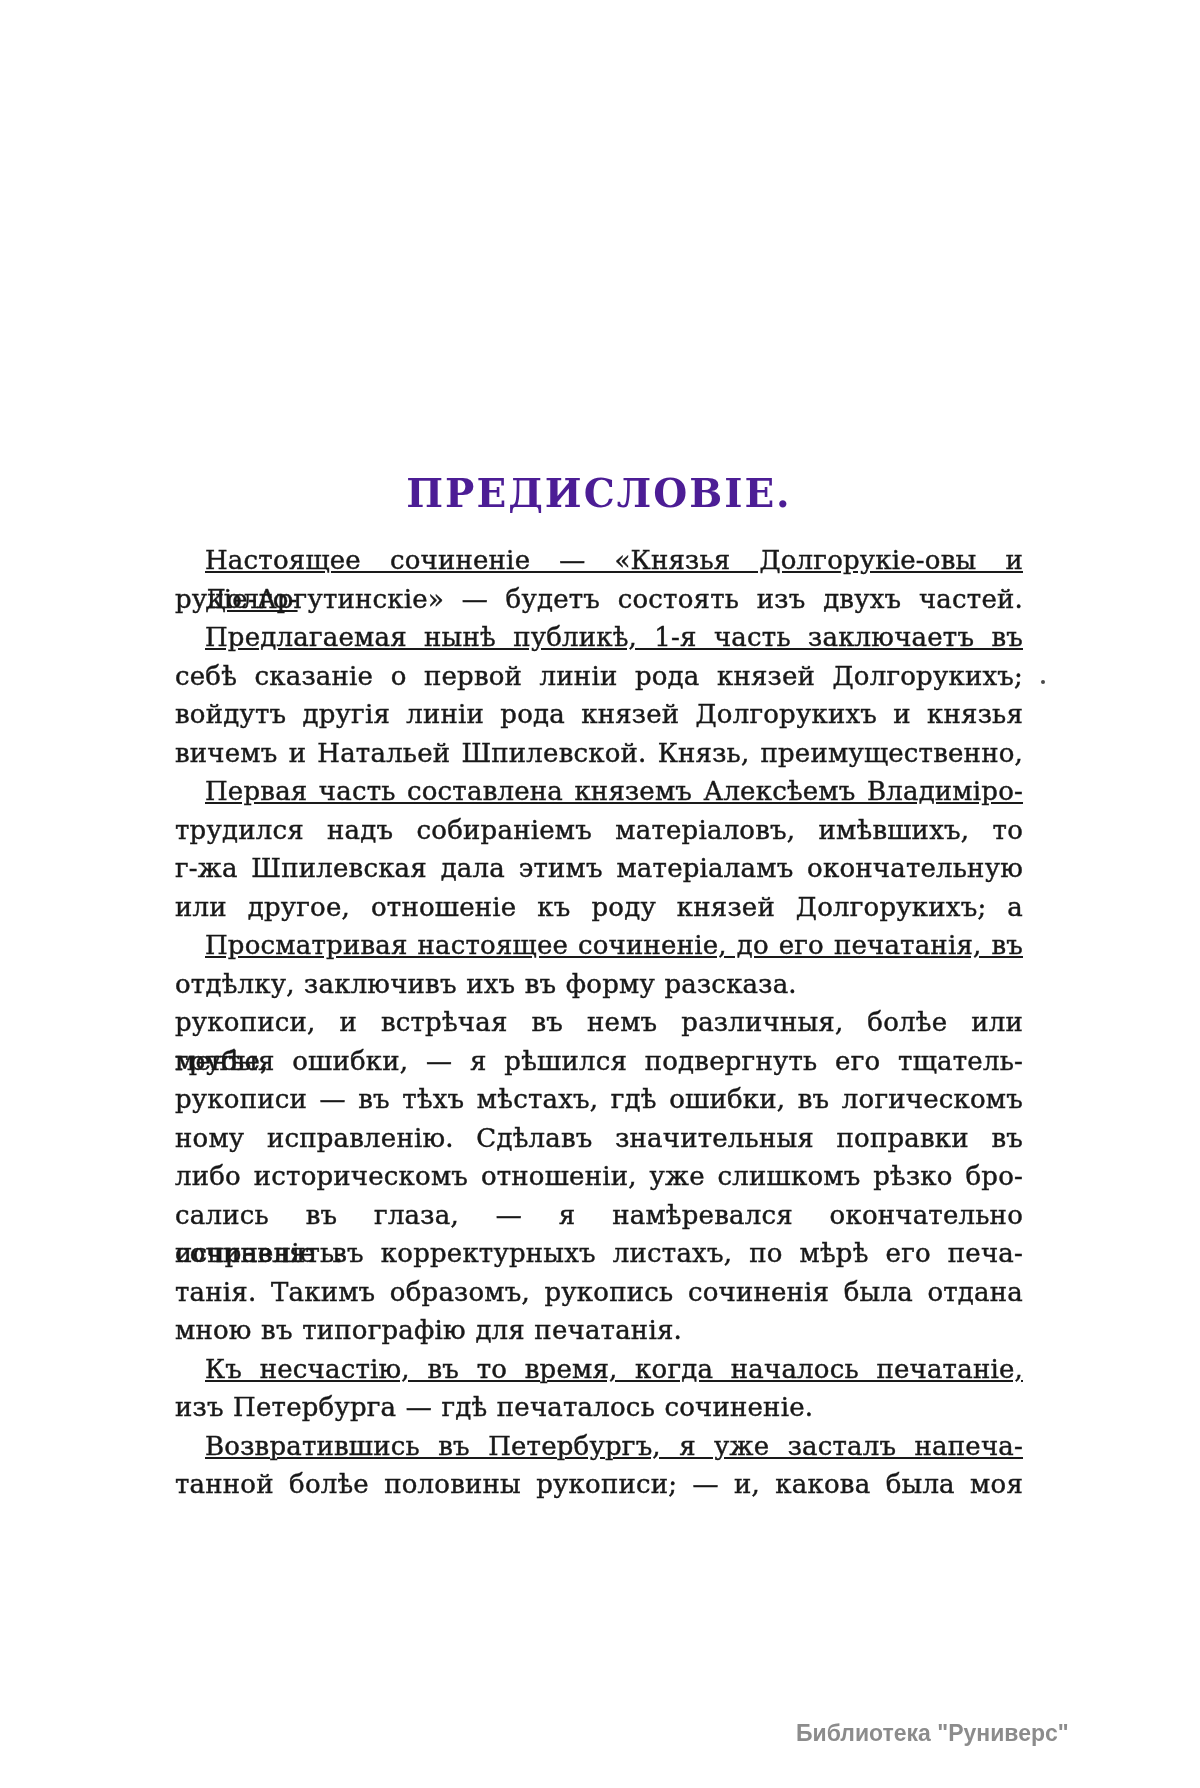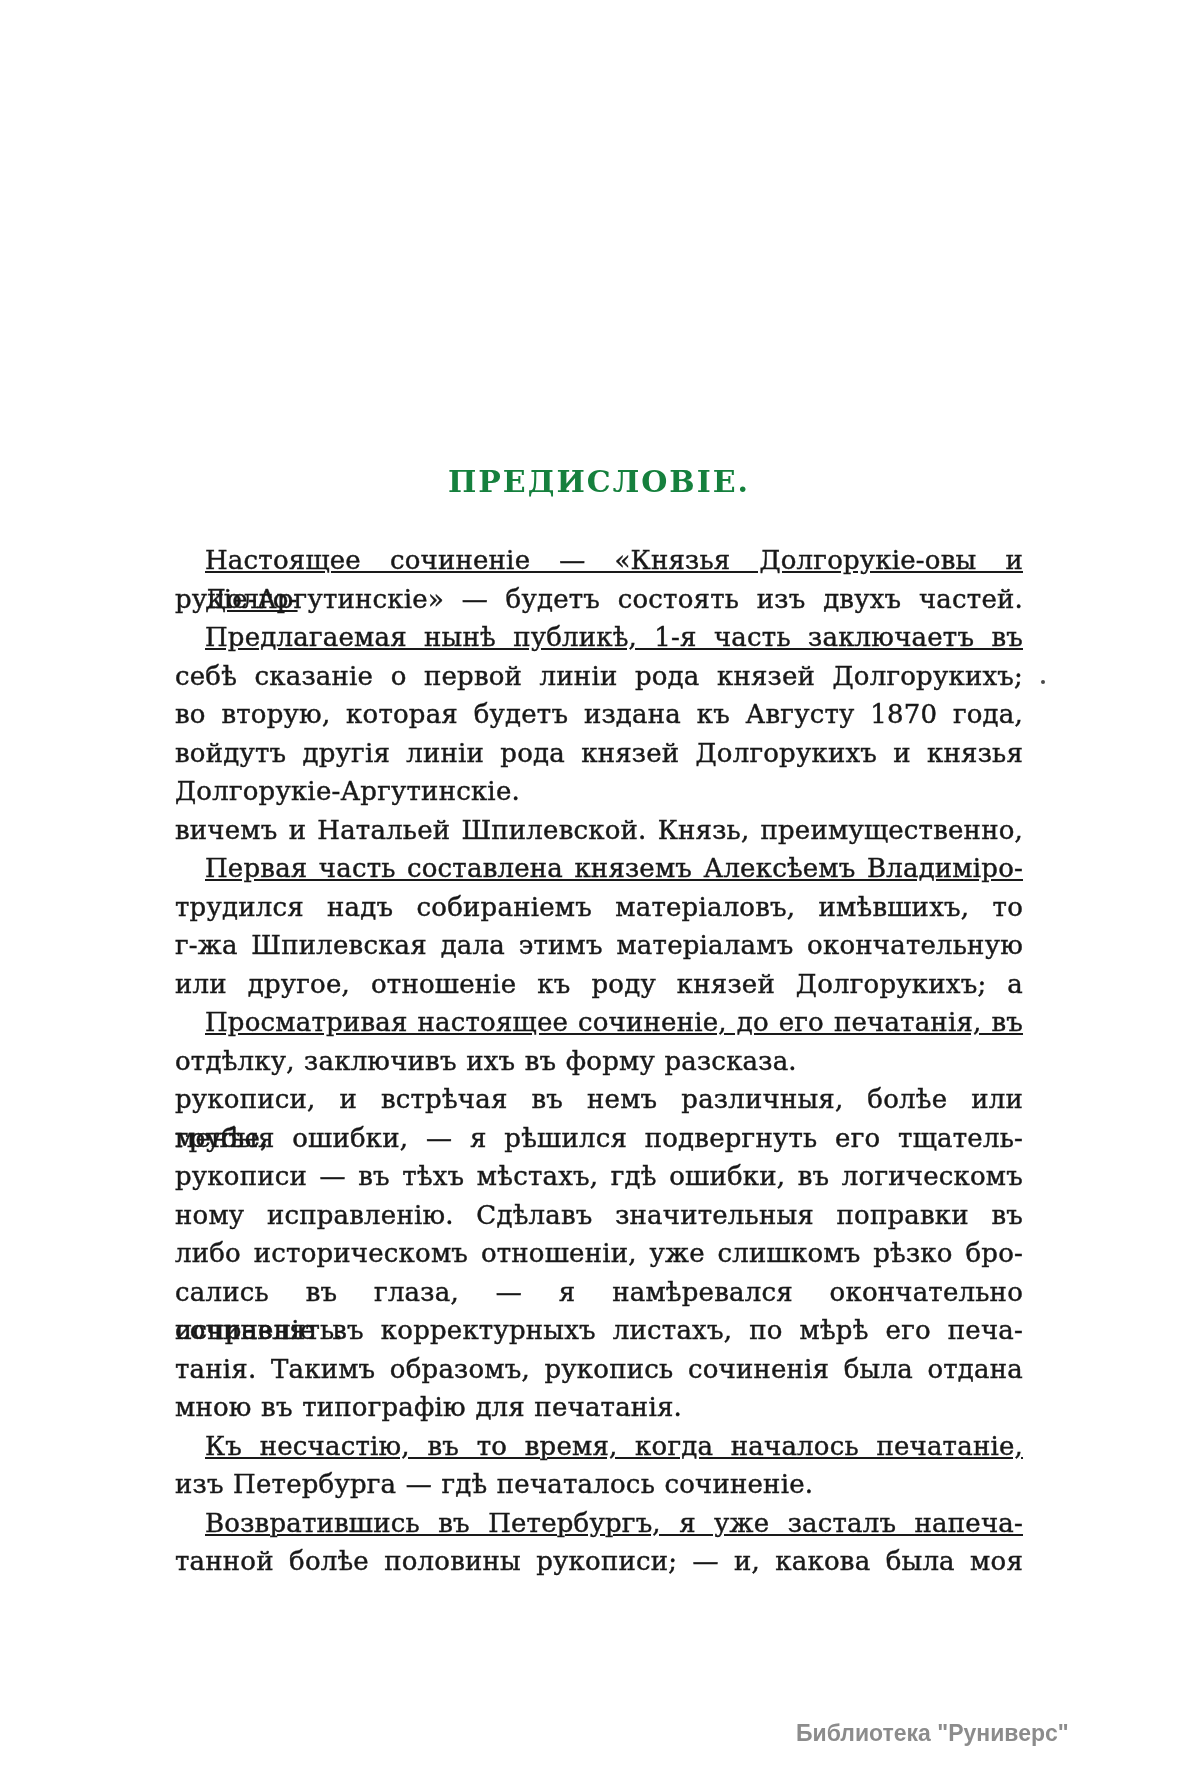--- a/index.html
+++ b/index.html
@@ -11,24 +11,24 @@
     overflow:hidden;
     font-family:"DejaVu Serif", serif;
     color:#181818;
   }
   .scan-title{
     position:absolute;
     left:175px;
     top:444px;
     width:848px;
     text-align:center;
-    font-size:30px;
+    font-size:39px;
     font-weight:700;
     letter-spacing:2px;
-    color:#15803d;
+    color:#4c1d95;
     white-space:nowrap;
   }
   .textblock{
     position:absolute;
     left:175px;
     top:541px;
     width:848px;
     font-size:26px;
     letter-spacing:0.2px;
     word-spacing:1px;
@@ -69,23 +69,21 @@
 
 <div class="page">
 
   <h1 class="scan-title">ПРЕДИСЛОВІЕ.</h1>
 
   <div class="textblock">
     <div class="line indent">Настоящее сочиненіе — «Князья Долгорукіе-овы и Долго-</div>
     <div class="line">рукіе-Аргутинскіе» — будетъ состоять изъ двухъ частей.</div>
     <div class="line indent">Предлагаемая нынѣ публикѣ, 1-я часть заключаетъ въ</div>
     <div class="line">себѣ сказаніе о первой линіи рода князей Долгорукихъ;</div>
-    <div class="line">во вторую, которая будетъ издана къ Августу 1870 года,</div>
     <div class="line">войдутъ другія линіи рода князей Долгорукихъ и князья</div>
-    <div class="line short">Долгорукіе-Аргутинскіе.</div>
     <div class="line">вичемъ и Натальей Шпилевской. Князь, преимущественно,</div>
     <div class="line indent">Первая часть составлена княземъ Алексѣемъ Владиміро-</div>
     <div class="line">трудился надъ собираніемъ матеріаловъ, имѣвшихъ, то</div>
     <div class="line">г-жа Шпилевская дала этимъ матеріаламъ окончательную</div>
     <div class="line">или другое, отношеніе къ роду князей Долгорукихъ; а</div>
     <div class="line indent">Просматривая настоящее сочиненіе, до его печатанія, въ</div>
     <div class="line short">отдѣлку, заключивъ ихъ въ форму разсказа.</div>
     <div class="line">рукописи, и встрѣчая въ немъ различныя, болѣе или менѣе,</div>
     <div class="line">грубыя ошибки, — я рѣшился подвергнуть его тщатель-</div>
     <div class="line">рукописи — въ тѣхъ мѣстахъ, гдѣ ошибки, въ логическомъ</div>

